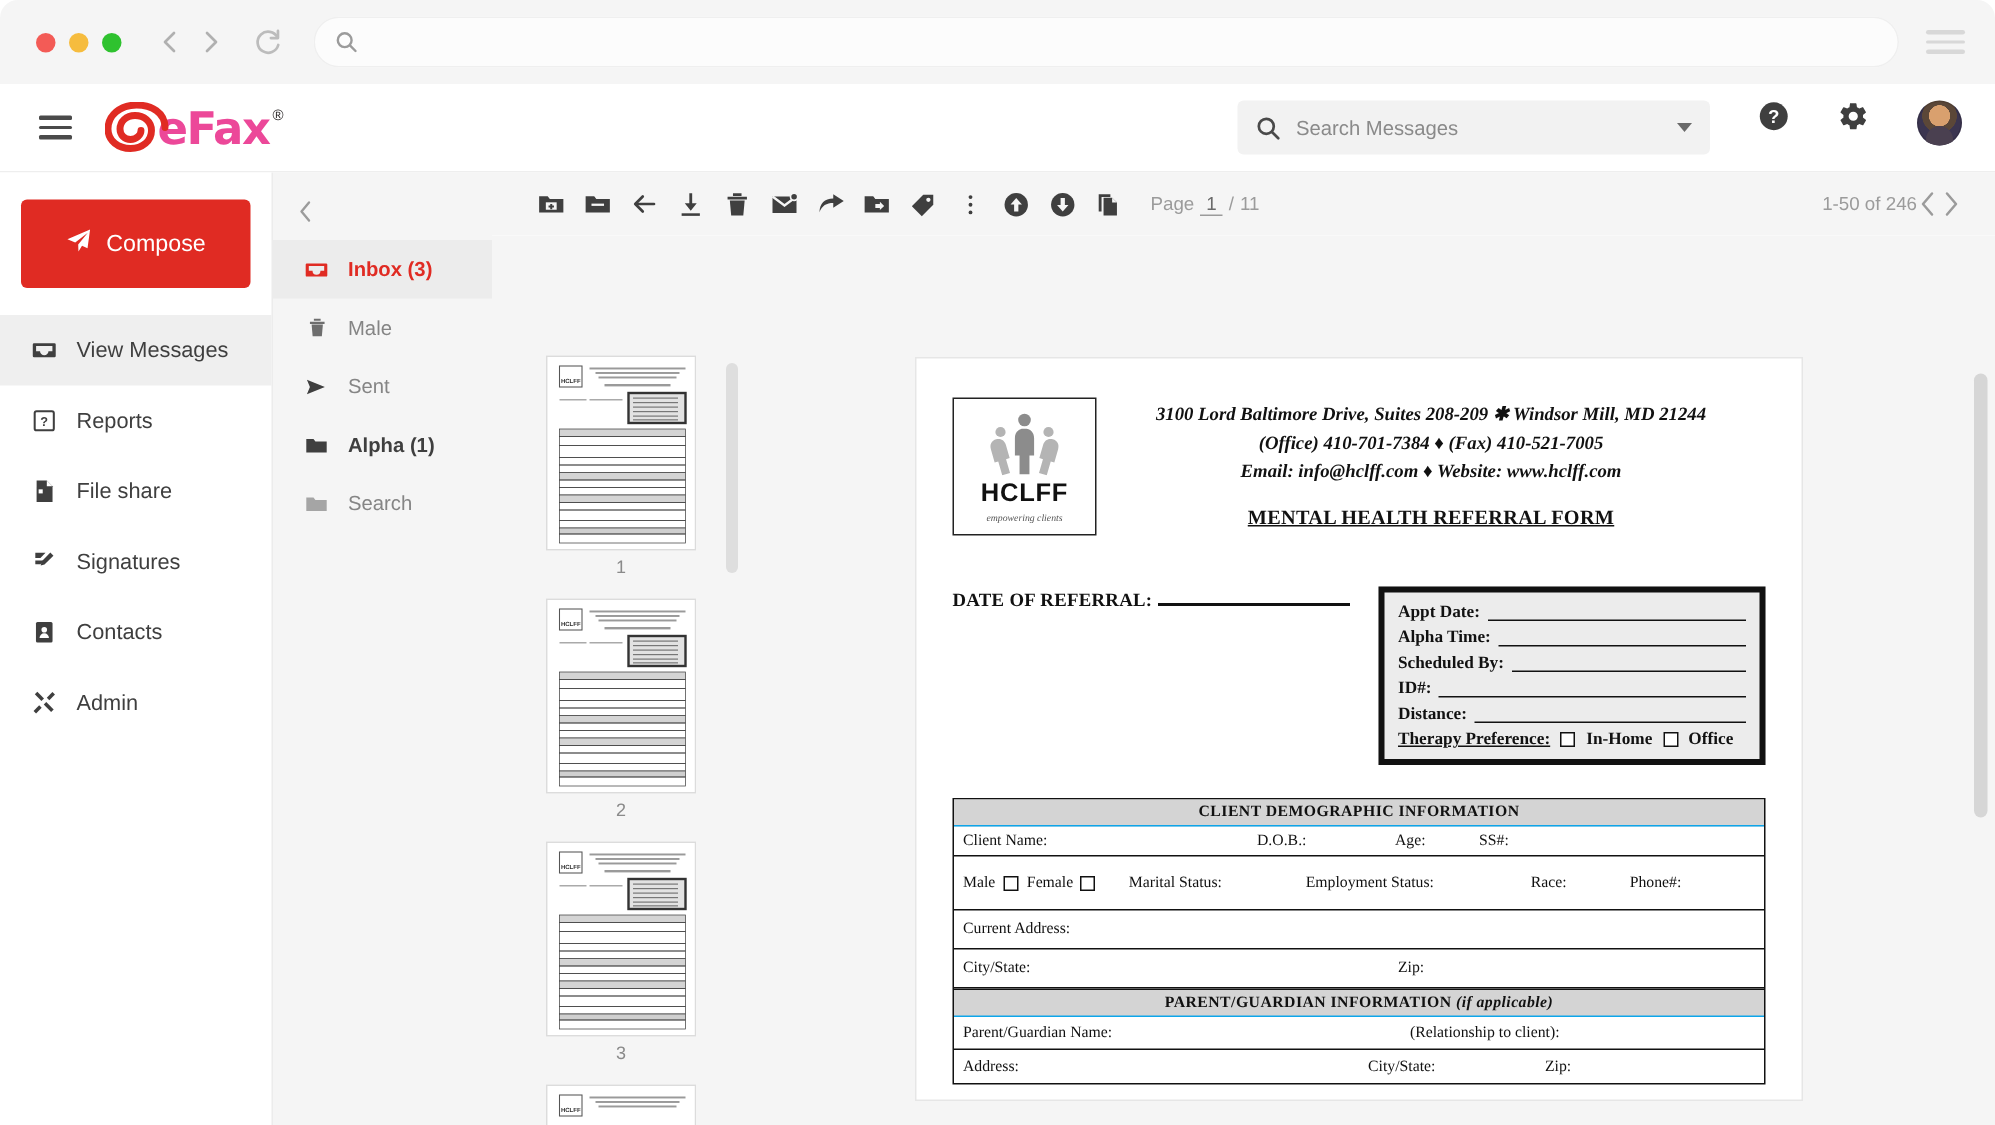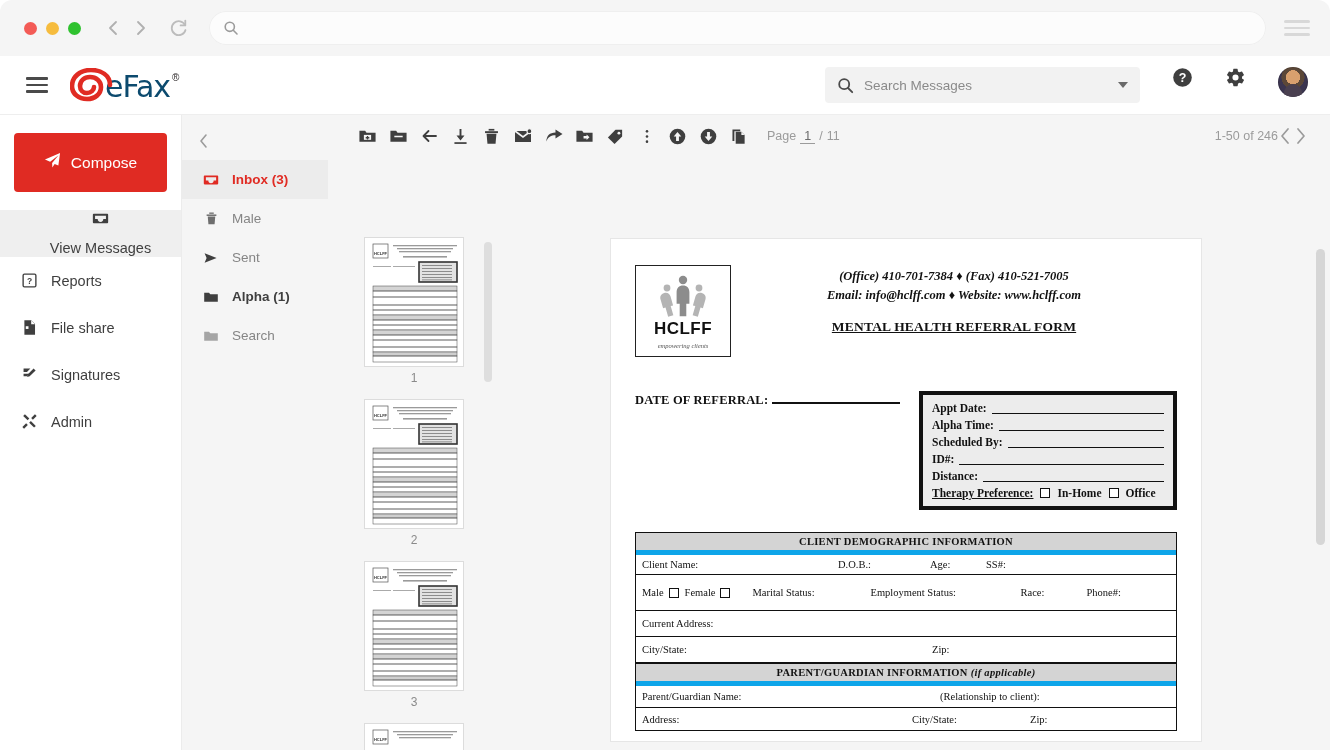--- a/index.html
+++ b/index.html
@@ -37,21 +37,21 @@
     position:absolute; top:56px; left:0; width:1330px; height:59px;
     background:#fff; border-bottom:1px solid #eeeeee;
     display:flex; align-items:center; padding:0 18px;
   }
   .ham{ display:flex; flex-direction:column; gap:4px; margin-left:8px; cursor:pointer;}
   .ham i{ width:22px; height:2.5px; background:#4a4a4a; border-radius:1px; display:block;}
   .logo{ margin-left:22px; display:flex; align-items:flex-end; }
   .logo-swirl{ position:relative; width:44px; height:34px; }
   .logo-text{
     font-family:"DejaVu Sans", sans-serif;
-    font-size:30px; font-weight:normal; color:#0c4a6e; letter-spacing:-1px;
+    font-size:30px; font-weight:bold; color:#ec4899; letter-spacing:-1px;
     line-height:30px; margin-left:-9px;
   }
   .logo-reg{ font-size:10px; color:#231f20; margin-left:2px; align-self:flex-start; margin-top:4px;}
   .header-right{ margin-left:auto; display:flex; gap:32px; padding-right:4px;}
   .searchbox{
     width:315px; height:36px; background:#f2f2f2; border-radius:4px;
     display:flex; align-items:center; padding:0 12px;
   }
   .searchbox .sicon{ color:#5a5a5a; display:flex;}
   .searchbox input{
@@ -80,21 +80,21 @@
   .compose{
     margin:18px 14px 0 14px; height:59px; background:#e02b23; border-radius:4px;
     display:flex; align-items:center; justify-content:center; gap:10px;
     color:#fff; font-size:15.5px; cursor:pointer;
   }
   .nav-list{ margin-top:18px; }
   .nav-item{
     height:47px; display:flex; align-items:center; gap:13px; padding-left:20px;
     font-size:14.5px; color:#3f3f3f; cursor:pointer;
   }
-  .nav-item.active{ background:#efefef;flex-direction:column; }
+  .nav-item.active{ background:#efefef; }
   .nav-item .ic{ display:flex; color:#3f3f3f; width:18px; justify-content:center;}
 
   
   .folders{
     position:absolute; top:115px; left:182px; width:146px; height:635px;
     background:#f5f5f5;
   }
   .back-chev{
     position:absolute; top:18px; left:16px; color:#9b9b9b; cursor:pointer; display:flex;
   }
@@ -203,21 +203,21 @@
     margin-left:auto; width:258px; border:4px solid #111; background:#ececec; padding:7px 9px 7px 9px;
   }
   .appt-row{ display:flex; align-items:flex-end; font-weight:bold; font-size:11.5px; margin-bottom:5px;}
   .appt-row .ln{ flex:1; border-bottom:1px solid #111; height:11px; margin-left:5px; }
   .appt-row.last{ margin-bottom:0; align-items:center; gap:7px;}
   .appt-row .u{ text-decoration:underline; }
   .cbx{ width:10px;height:10px;border:1.4px solid #111;background:#fff;display:inline-block;flex:none;}
   .tbl{ margin-top:22px; border:1.5px solid #111; }
   .tbl .hdr{
     background:#d4d4d4; text-align:center; font-weight:bold; font-size:10.5px; letter-spacing:.3px;
-    padding:3px 0; border-bottom:5px solid #0ea5e9;
+    padding:3px 0; border-bottom:1px solid #0ea5e9;
   }
   .tbl .row{ border-bottom:1px solid #111; font-size:10.5px; padding:4px 6px; display:flex; align-items:center; }
   .tbl .row.tall{ height:36px; }
   .tbl .row:last-child{ border-bottom:none; }
   .cell{ white-space:nowrap; }
   .s1{ width:196px;} .s2{ width:92px;} .s3{ width:56px;}
   .s4{ width:118px;} .s5{ width:118px;} .s6{ width:150px;} .s7{ width:66px;}
   .s9{ width:290px;} .s10{ width:170px;}
   .ital{ font-style:italic; }
 </style>
@@ -352,20 +352,30 @@
         <span class="ic">
           <svg width="17" height="17" viewBox="0 0 20 20" fill="#3f3f3f">
               <path d="M3 3h8l-4 4H3z"></path>
               <path d="M3 9h7l-3 3H3z"></path>
               <path d="M14.8 2.8l2.4 2.4-7 7-3 .7.7-3z"></path>
             </svg>
         </span>
         <span>Signatures</span>
       </div>
 
+      <div class="nav-item">
+        <span class="ic">
+          <svg width="17" height="17" viewBox="0 0 20 20" fill="#3f3f3f">
+              <rect x="3.5" y="2" width="13" height="16" rx="1.2"></rect>
+              <circle cx="10" cy="8" r="2.2" fill="#fff"></circle>
+              <path d="M6.3 14.5a3.7 3.7 0 0 1 7.4 0z" fill="#fff"></path>
+            </svg>
+        </span>
+        <span>Contacts</span>
+      </div>
 
       <div class="nav-item">
         <span class="ic">
           <svg width="17" height="17" viewBox="0 0 20 20" fill="#3f3f3f">
               <path d="M2.6 3.4l2-2 5.2 5.2-2 2z"></path>
               <path d="M9.6 11.4l2-2 5.8 5.8-2 2z"></path>
               <path d="M16.4 1.6L12 6l2 2 4.4-4.4z"></path>
               <path d="M3.6 18.4L8 14l-2-2-4.4 4.4z"></path>
             </svg>
         </span>
@@ -792,20 +802,21 @@
             </g>
             <g fill="#b4b4b4">
               <circle cx="47" cy="15" r="3.4"></circle>
               <path d="M47 19.5c-3.2 0-5.2 2.1-5.2 5.3v9.2h2.5v9.6h5.4v-9.6h2.5v-9.2c0-3.2-2-5.3-5.2-5.3z" transform="rotate(16 47 30)"></path>
             </g>
           </svg>
           <span class="name">HCLFF</span>
           <span class="tag2">empowering clients</span>
         </div>
         <div class="doc-head-txt">
+          <div class="addr">3100 Lord Baltimore Drive, Suites 208-209 ✱ Windsor Mill, MD 21244</div>
           <div class="addr">(Office) 410-701-7384 ♦ (Fax) 410-521-7005</div>
           <div class="addr">Email: info@hclff.com  ♦   Website: www.hclff.com</div>
           <div class="form-title">MENTAL HEALTH REFERRAL FORM</div>
         </div>
       </div>
 
       <div class="refrow">
         <span class="ref-label">DATE OF REFERRAL:</span>
         <span class="ref-line"></span>
 

